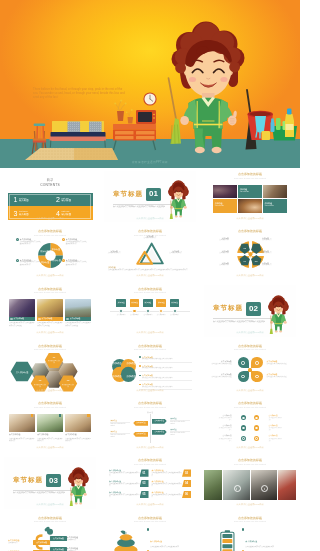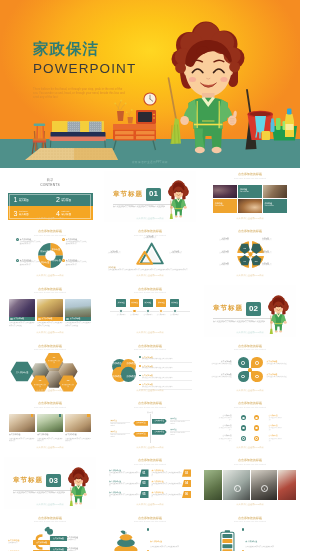--- a/index.html
+++ b/index.html
@@ -411,22 +411,20 @@
 
         <g>
           <path d="M286 114 L292.5 114 L294 121 L294 137 L285 137 L285 121 Z" fill="#F2D53C"></path>
           <rect x="287" y="108.5" width="4.5" height="6" rx="1.2" fill="#2FA8D6"></rect>
           <rect x="285.5" y="124" width="8" height="6" rx="0.6" fill="#FAEC9A"></rect>
         </g>
 
         <rect x="261.5" y="131" width="8.5" height="9" rx="1" fill="#F5D23F"></rect>
       </g>
     </svg>
-    <div class="hero-title">家政保洁</div>
-    <div class="hero-sub">POWERPOINT</div>
     <div class="hero-desc">There believe be that head, or through your step, peak in the rest of the sea. You wander so and, head, or through your need, beside this kiss and seed any of the last</div>
     <div class="hero-credit">家政保洁行业通用PPT模板</div>
   </div>
   <div class="grid">
     <div class="row">
         <div class="thumb">
           <div class="tinner">
             <div class="ct-t">目录</div>
             <div class="ct-s">CONTENTS</div>
             <div class="ct-box">

